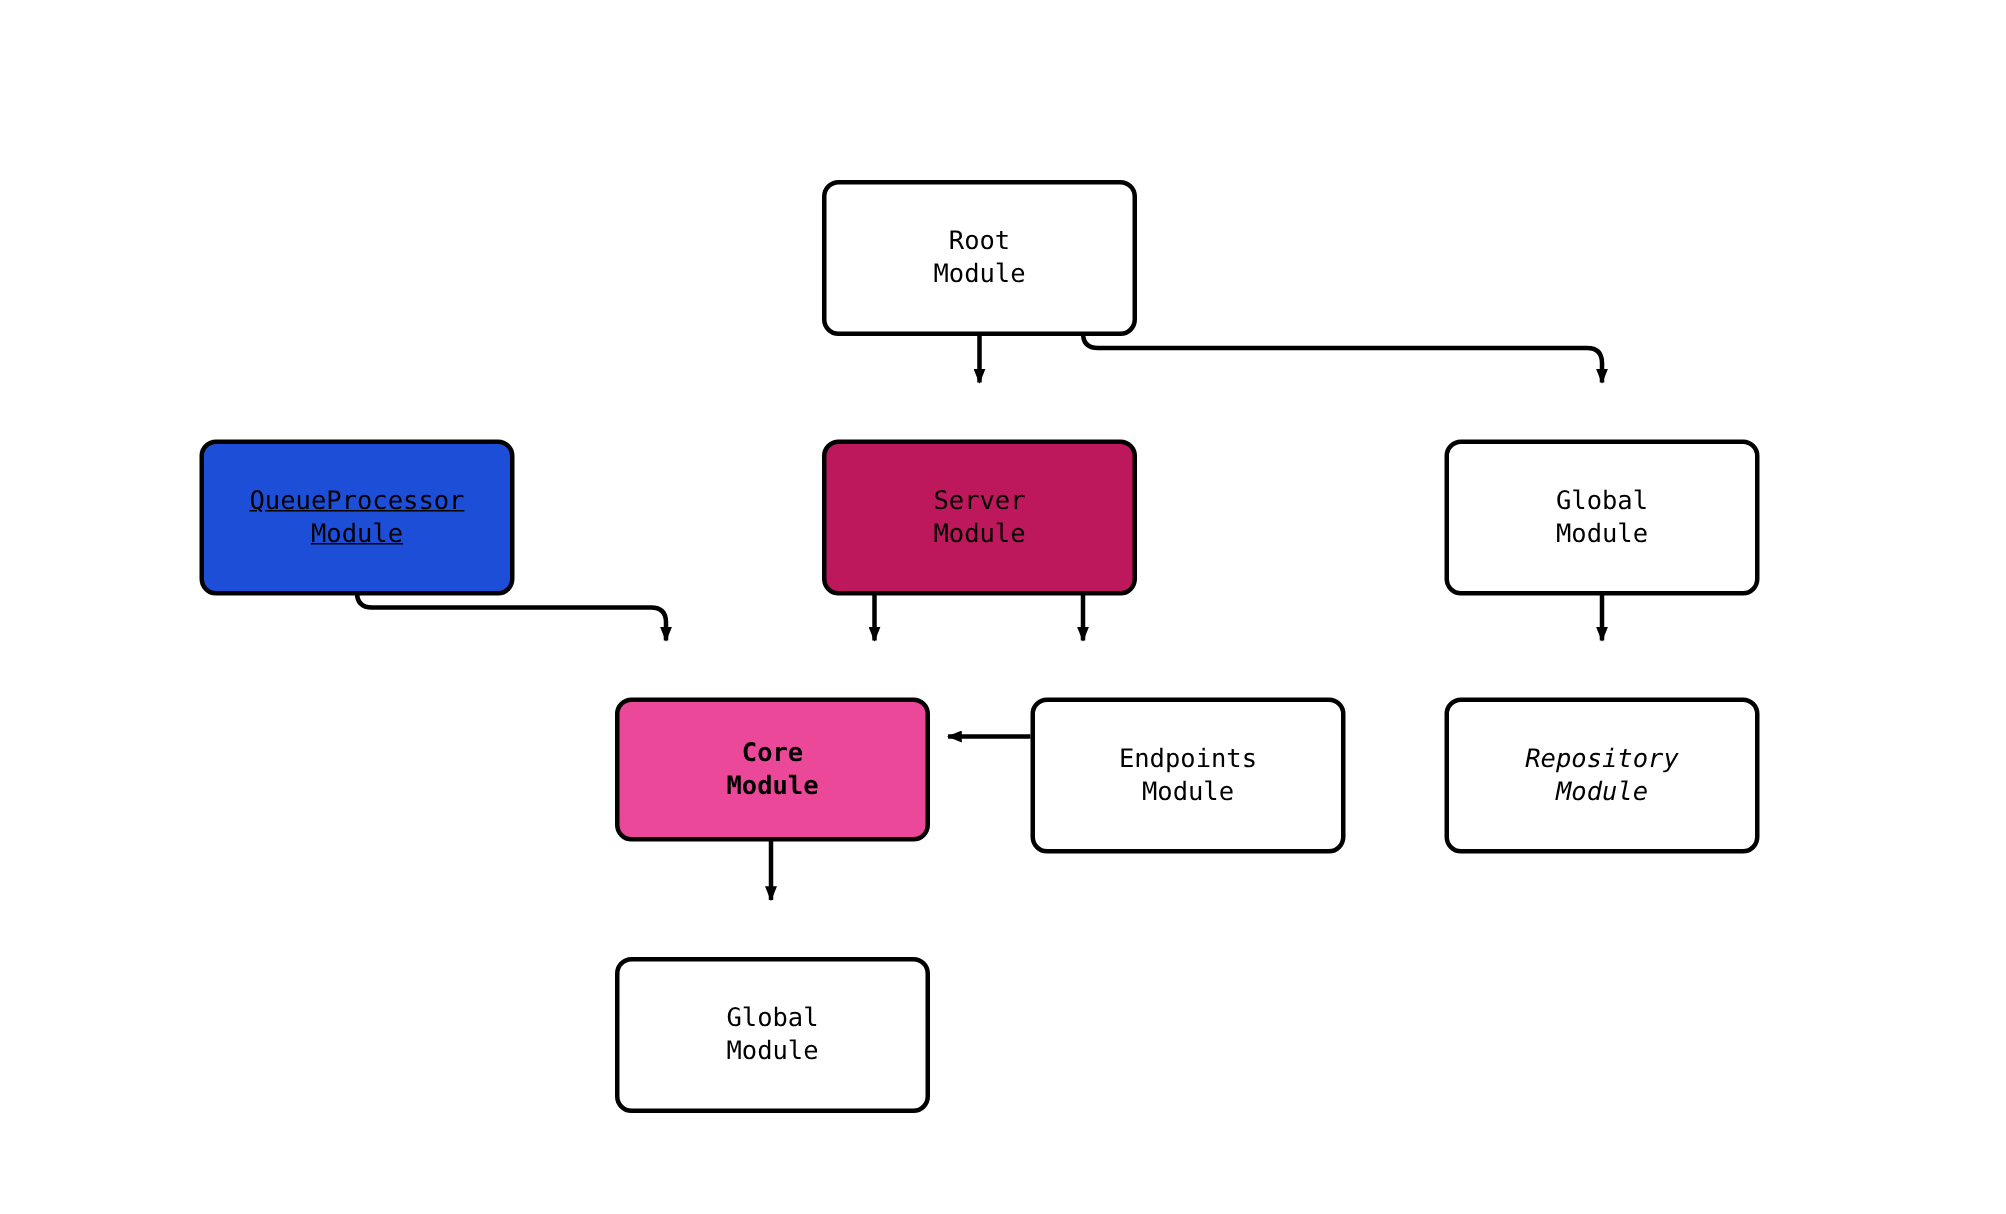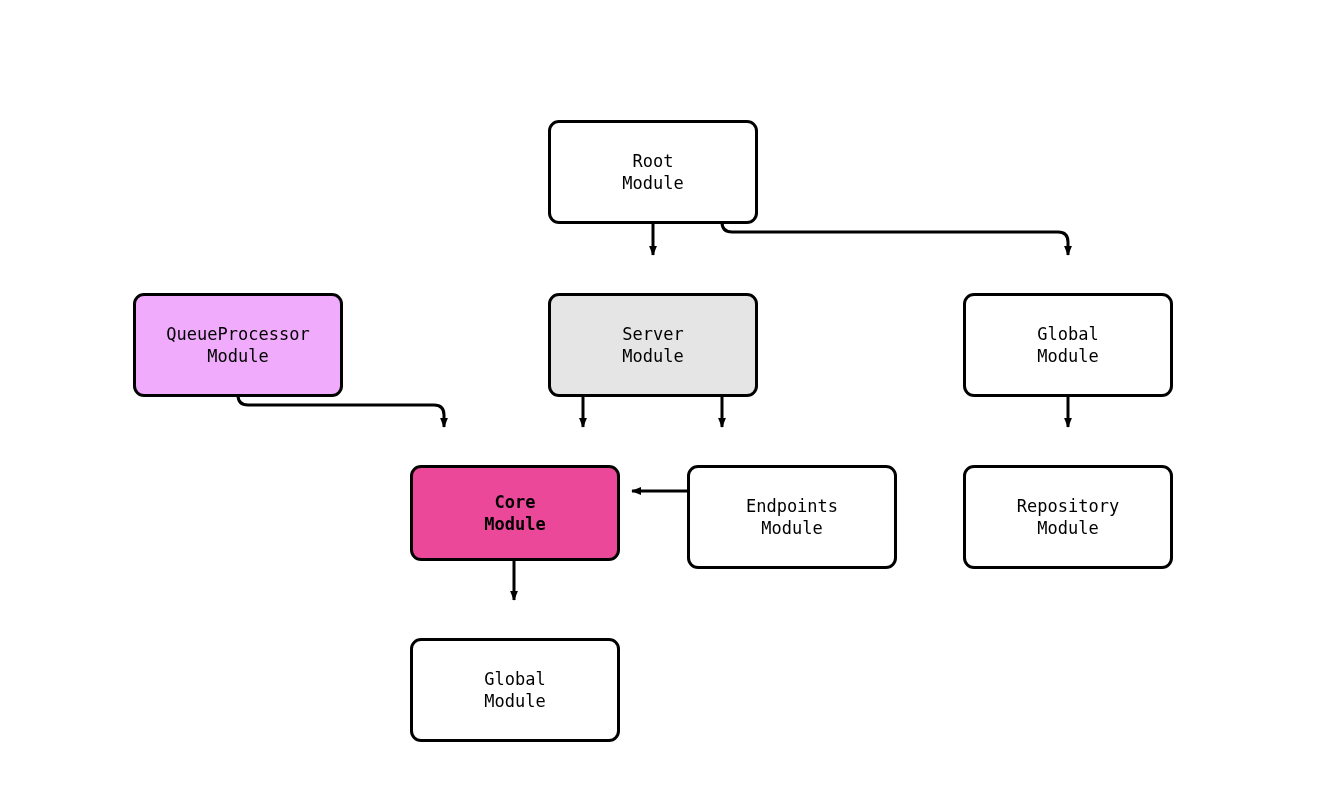--- a/index.html
+++ b/index.html
@@ -70,46 +70,46 @@
         <path d="M 687 491 L 632 491" marker-end="url(#arrowhead)"></path>
         <path d="M 514 543 L 514 600" marker-end="url(#arrowhead)"></path>
       </g>
   </svg>
 
   <div class="node" style="left: 548px; top: 94px; width: 210px; height: 104px; border-radius: 11px; border-width: 3px; border-color: rgb(0, 0, 0); background: rgb(255, 255, 255);">
     <div class="node-label">Root</div>
     <div class="node-label">Module</div>
   </div>
 
-  <div class="node" style="left: 133px; top: 267px; width: 210px; height: 104px; border-radius: 11px; border-width: 3px; border-color: rgb(0, 0, 0); background: #f0abfc;">
+  <div class="node" style="left: 133px; top: 267px; width: 210px; height: 104px; border-radius: 11px; border-width: 3px; border-color: rgb(0, 0, 0); background: #1d4ed8; text-decoration: underline;">
     <div class="node-label">QueueProcessor</div>
     <div class="node-label">Module</div>
   </div>
 
-  <div class="node" style="left: 548px; top: 267px; width: 210px; height: 104px; border-radius: 11px; border-width: 3px; border-color: rgb(0, 0, 0); background: #e5e5e5;">
+  <div class="node" style="left: 548px; top: 267px; width: 210px; height: 104px; border-radius: 11px; border-width: 3px; border-color: rgb(0, 0, 0); background: #be185d;">
     <div class="node-label">Server</div>
     <div class="node-label">Module</div>
   </div>
 
   <div class="node" style="left: 963px; top: 267px; width: 210px; height: 104px; border-radius: 11px; border-width: 3px; border-color: rgb(0, 0, 0); background: rgb(255, 255, 255);">
     <div class="node-label">Global</div>
     <div class="node-label">Module</div>
   </div>
 
   <div class="node" style="left: 410px; top: 439px; width: 210px; height: 96px; border-radius: 11px; border-width: 3px; border-color: rgb(0, 0, 0); background: #ec4899; font-weight: bold;">
     <div class="node-label">Core</div>
     <div class="node-label">Module</div>
   </div>
 
   <div class="node" style="left: 687px; top: 439px; width: 210px; height: 104px; border-radius: 11px; border-width: 3px; border-color: rgb(0, 0, 0); background: rgb(255, 255, 255);">
     <div class="node-label">Endpoints</div>
     <div class="node-label">Module</div>
   </div>
 
-  <div class="node" style="left: 963px; top: 439px; width: 210px; height: 104px; border-radius: 11px; border-width: 3px; border-color: rgb(0, 0, 0); background: rgb(255, 255, 255);">
+  <div class="node" style="left: 963px; top: 439px; width: 210px; height: 104px; border-radius: 11px; border-width: 3px; border-color: rgb(0, 0, 0); background: rgb(255, 255, 255); font-style: italic;">
     <div class="node-label">Repository</div>
     <div class="node-label">Module</div>
   </div>
 
   <div class="node" style="left: 410px; top: 612px; width: 210px; height: 104px; border-radius: 11px; border-width: 3px; border-color: rgb(0, 0, 0); background: rgb(255, 255, 255);">
     <div class="node-label">Global</div>
     <div class="node-label">Module</div>
   </div>
 
 </div>

